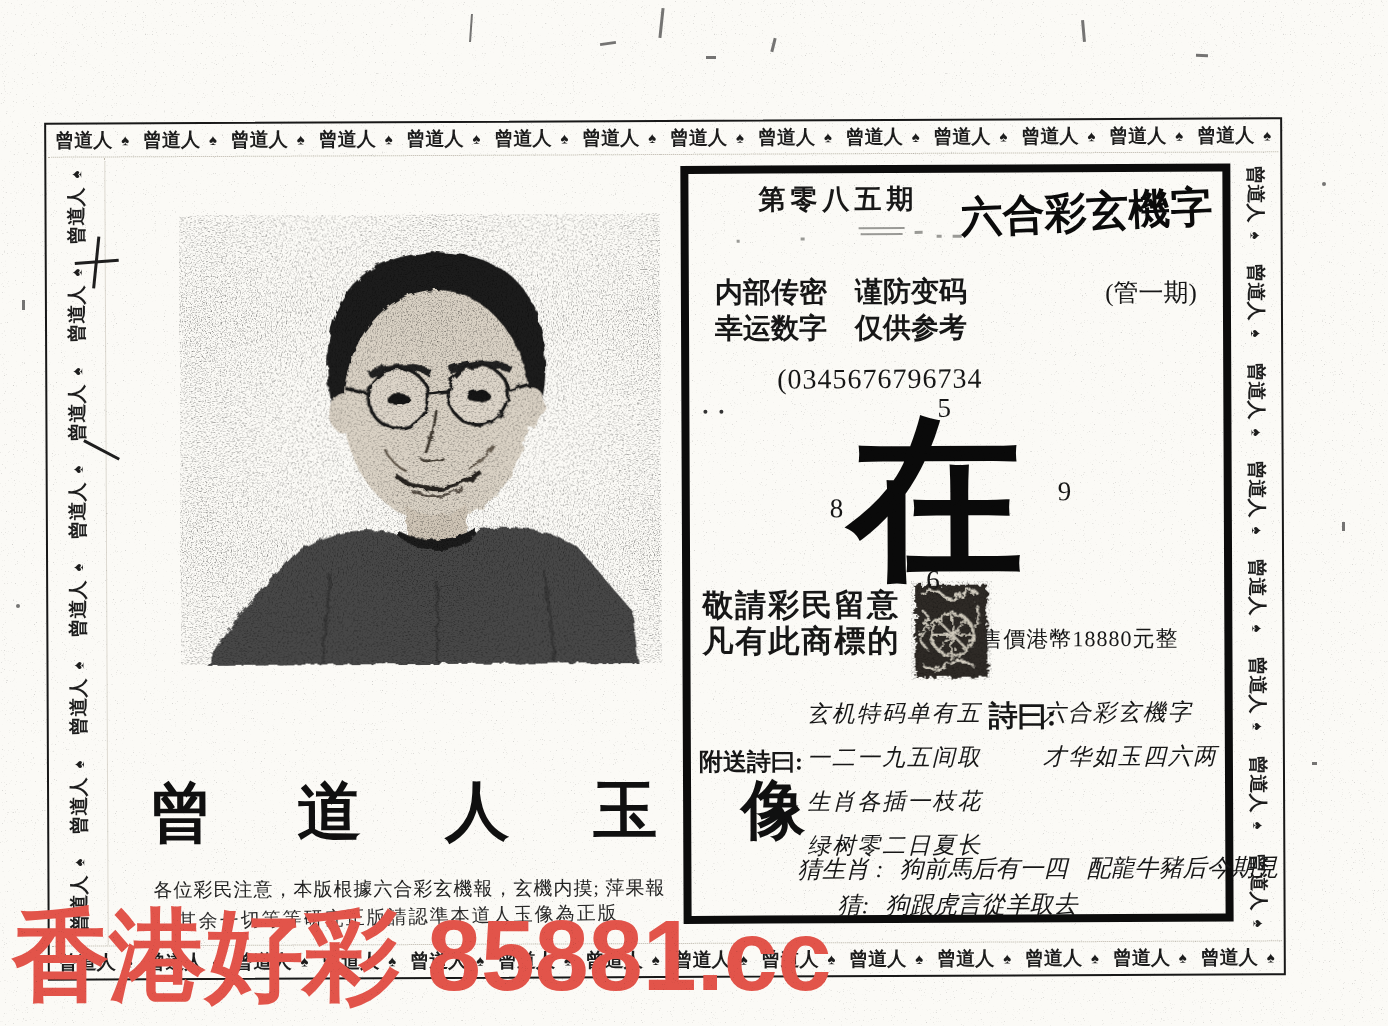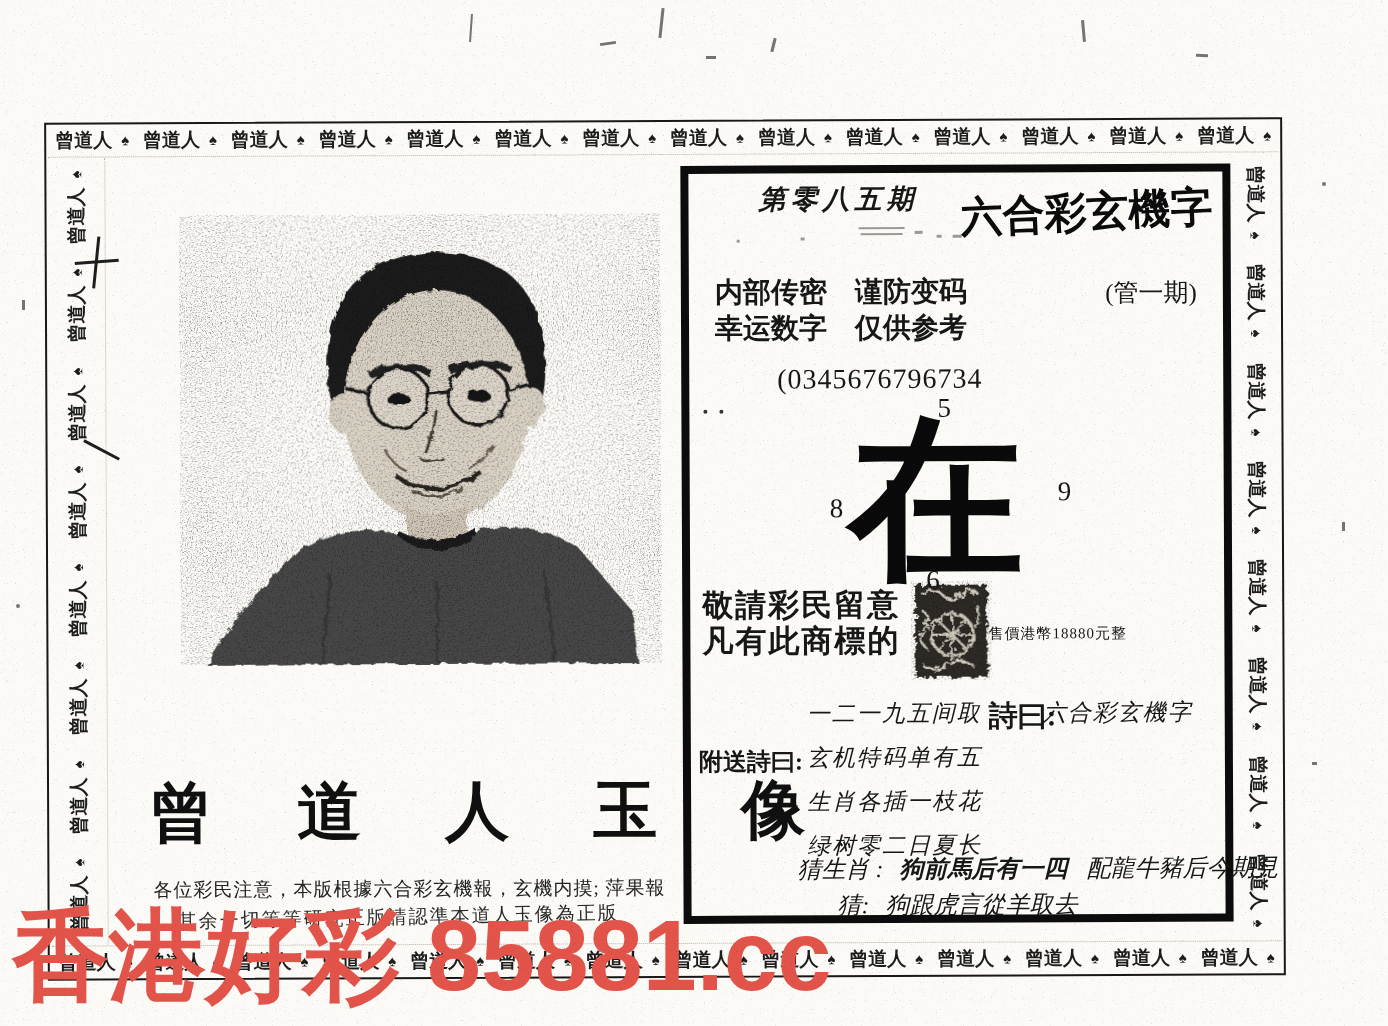--- a/index.html
+++ b/index.html
@@ -32,51 +32,51 @@
   
   .big-title{position:absolute;left:100px;top:645px;width:560px;font-size:64px;
     font-weight:900;letter-spacing:34px;white-space:nowrap;color:#101010;}
   .notice1{position:absolute;left:104px;top:753px;font-size:19px;letter-spacing:1px;color:#222;}
   .notice2{position:absolute;left:128px;top:781px;font-size:19px;letter-spacing:2px;
     color:#2a2a2a;transform:rotate(-0.9deg);}
   
   .panel{position:absolute;left:634px;top:44px;width:550px;height:758px;
     border:8px solid #0c0c0c;box-sizing:border-box;}
   .panel *{position:absolute;}
-  .issue{left:70px;top:8px;font-size:27px;letter-spacing:5px;font-weight:600;white-space:nowrap;font-style:italic;}
+  .issue{left:70px;top:8px;font-size:27px;letter-spacing:5px;font-weight:600;white-space:nowrap;}
   .ptitle{right:10px;top:12px;font-size:42px;font-weight:900;letter-spacing:0px;
     transform:rotate(-2.3deg);white-space:nowrap;color:#0b0b0b;}
   .faint{left:108px;top:44px;width:200px;height:28px;}
   .faint i{position:absolute;background:#9a9a96;display:block;}
   .tip1{left:26px;top:100px;font-size:28px;font-weight:700;white-space:nowrap;
     font-family:"Liberation Sans","DejaVu Sans",sans-serif;}
   .tip2{left:26px;top:136px;font-size:28px;font-weight:700;white-space:nowrap;
     font-family:"Liberation Sans","DejaVu Sans",sans-serif;}
   .period{right:26px;top:104px;font-size:25px;white-space:nowrap;}
   .phone{left:88px;top:190px;font-size:28px;letter-spacing:1px;white-space:nowrap;}
   .dot1,.dot2{width:4px;height:4px;border-radius:50%;background:#333;}
   .dot1{left:14px;top:236px;} .dot2{left:30px;top:236px;}
   .numTop{left:248px;top:220px;font-size:27px;}
   .numLeft{left:140px;top:320px;font-size:27px;}
   .numRight{left:368px;top:304px;font-size:27px;}
   .numBottom{left:236px;top:392px;font-size:27px;z-index:3;}
   .mainChar{left:158px;top:240px;font-size:176px;line-height:1;font-weight:900;color:#0a0a0a;}
   .pnotice{left:12px;top:414px;font-size:31px;line-height:36px;font-weight:600;
     letter-spacing:2px;white-space:nowrap;}
   .stamp{left:220px;top:408px;width:82px;height:100px;z-index:2;}
-  .price{left:298px;top:452px;font-size:15px;letter-spacing:1px;white-space:nowrap;}
+  .price{left:290px;top:452px;font-size:22px;letter-spacing:1px;white-space:nowrap;}
   .plabel1{left:8px;top:524px;font-size:24px;font-weight:700;white-space:nowrap;margin-top:48px;}
   .plines1{left:116px;top:525px;}
   .plabel2{left:298px;top:524px;font-size:29px;font-weight:700;white-space:nowrap;}
   .plines2{left:352px;top:525px;}
   .plines1 div,.plines2 div{position:static;height:44px;font-size:23px;font-style:italic;
     letter-spacing:2px;white-space:nowrap;}
   .zod1{left:106px;top:680px;font-size:24px;font-style:italic;white-space:nowrap;}
   .zod1 span{position:static;}
-  .zod1 .g1{margin-left:16px;font-weight:bold;} .zod1 .g2{margin-left:19px;}
+  .zod1 .g1{margin-left:16px;} .zod1 .g2{margin-left:19px;}
   .zod2{left:146px;top:716px;font-size:24px;font-style:italic;white-space:nowrap;}
   .zod2 span{position:static;} .zod2 .g1{margin-left:16px;}
   
   .watermark{position:absolute;left:12px;top:890px;z-index:40;font-size:100px;
     font-weight:900;letter-spacing:0;white-space:nowrap;transform:scaleX(0.97);
     transform-origin:left;color:var(--wm,#e2544a);
     font-family:"Liberation Sans","DejaVu Sans",sans-serif;}
   
   .speck{position:absolute;background:#2d2d2d;opacity:.65;}
   .scribble{position:absolute;background:#1e1e1e;}
@@ -374,28 +374,29 @@
         <path d="M12,84 q12,9 24,0 t28,2" stroke="#d6d0c3" stroke-width="2.5" fill="none"></path>
         <path d="M13,30 q9,10 0,20 q-7,10 4,18" stroke="#d6d0c3" stroke-width="2" fill="none"></path>
         <path d="M66,24 q6,12 -2,22" stroke="#d6d0c3" stroke-width="2" fill="none"></path>
       </g>
       <rect x="0" y="0" width="82" height="100" filter="url(#grainA)" opacity="0.45"></rect>
     </svg>
     <div class="price">售價港幣18880元整</div>
 
     <div class="plabel1">附送詩曰:</div>
     <div class="plines1">
+      <div>玄机特码单有五</div>
       <div>一二一九五间取</div>
-      <div>玄机特码单有五</div>
       <div>生肖各插一枝花</div>
       <div>绿树零二日夏长</div>
     </div>
     <div class="plabel2">詩曰:</div>
     <div class="plines2">
       <div>六合彩玄機字</div>
+      <div>才华如玉四六两</div>
     </div>
 
     <div class="zod1">
       <span>猜生肖 :</span><span class="g1">狗前馬后有一四</span><span class="g2">配龍牛豬后今期見</span>
     </div>
     <div class="zod2">
       <span>猜:</span><span class="g1">狗跟虎言從羊取去</span>
     </div>
   </div>
 </div>

